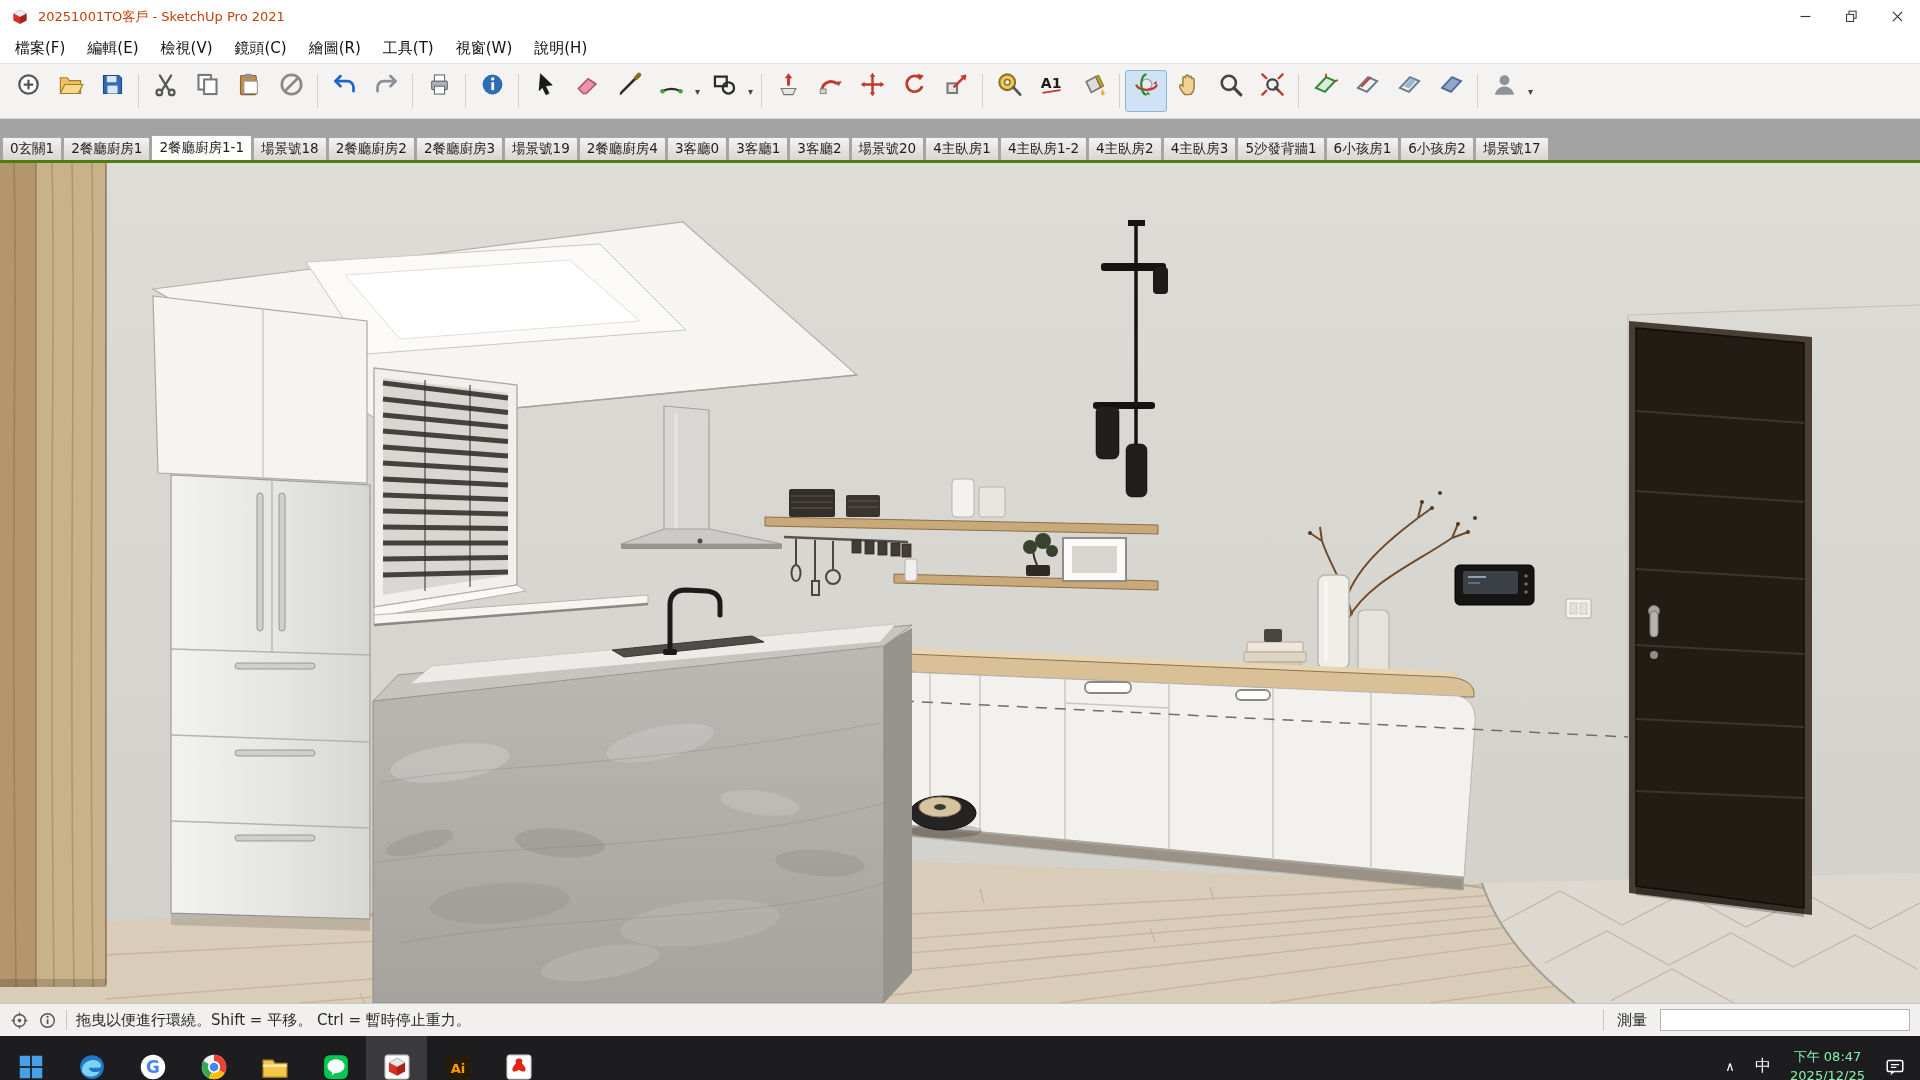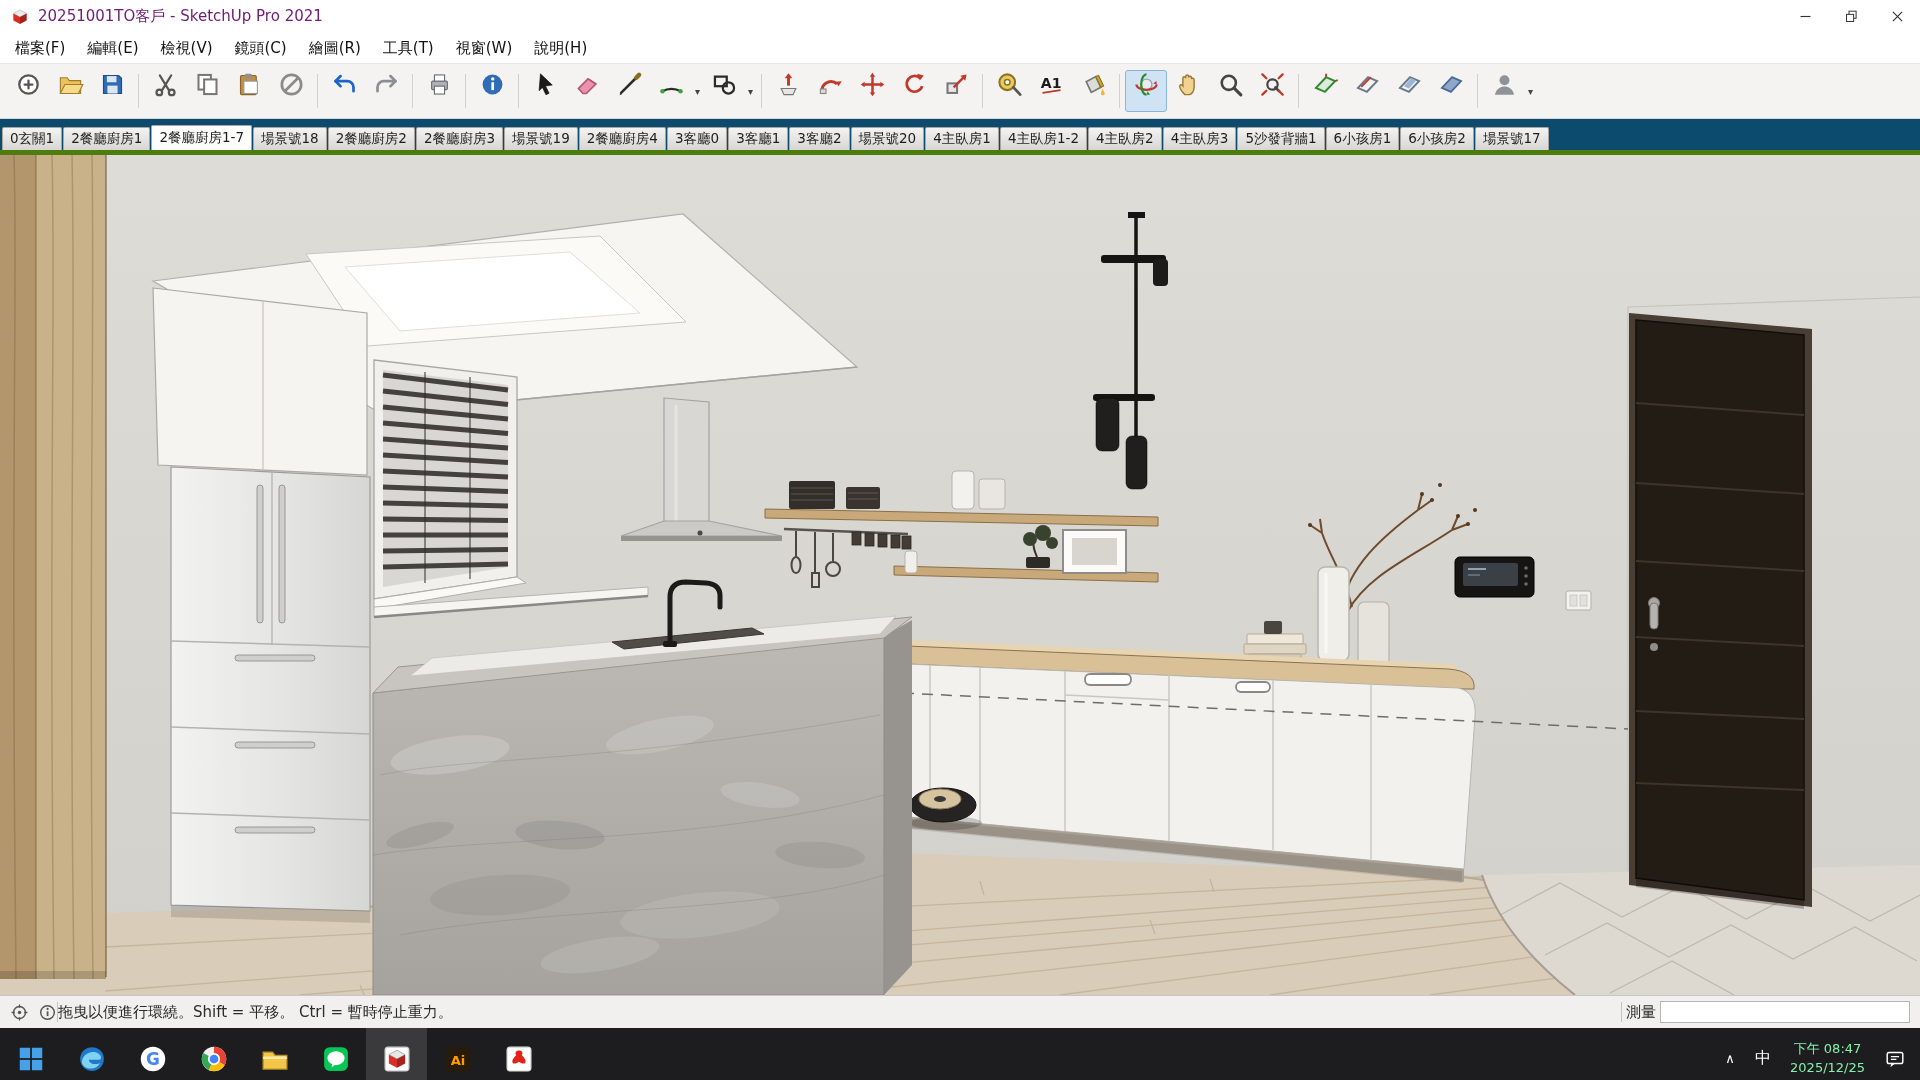--- a/index.html
+++ b/index.html
@@ -1,44 +1,44 @@
 <!DOCTYPE html>
 <html><head>
 <meta charset="utf-8">
 <style>
   *{box-sizing:border-box;margin:0;padding:0}
   html,body{width:1920px;height:1080px;overflow:hidden;background:#fff;
     font-family:"DejaVu Sans","Liberation Sans",sans-serif}
   
   .titlebar{height:33px;background:#fff;display:flex;align-items:center}
   .titlebar .app-ic{width:20px;height:20px;margin:0 8px 0 10px;flex:0 0 auto}
-  .titlebar .title{font-size:15px;color:#701a75}
+  .titlebar .title{font-size:13px;color:#c2410c}
   .spacer{flex:1}
   .wbtn{width:46px;height:33px;display:flex;align-items:center;justify-content:center;border:none;background:transparent}
   .wbtn svg{width:17px;height:17px}
   
   .menubar{height:31px;background:#fff;display:flex;padding-left:4px;border-bottom:1px solid #e6e5e3}
   .menu-item{padding:0 11px;height:100%;display:flex;align-items:center;font-size:15px;color:#111}
   
   .toolbar{height:55px;background:#f4f3f1;display:flex;align-items:center;padding:0 7px;border-bottom:1px solid #d8d7d5}
   .tool{width:42px;height:42px;display:flex;align-items:flex-start;justify-content:center;border:1px solid transparent;border-radius:3px;background:transparent}
   .tool svg{width:27px;height:27px}
   .tool.active{background:#cfe3f5;border-color:#8ab4d8}
   .tsep{width:1px;height:34px;background:#d2d1cf;margin:0 5px;flex:0 0 auto}
   .dd{width:11px;height:42px;display:flex;align-items:center;justify-content:center;font-size:10px;color:#444}
   
-  .scenetabs{height:36px;background:#0c4a6e;display:flex;align-items:flex-end;gap:1px;padding:2px 0 0 2px;border-bottom:5px solid #4d7c0f;overflow:hidden}
+  .scenetabs{height:44px;background:#a3a3a3;display:flex;align-items:flex-end;gap:1px;padding:2px 0 0 2px;border-bottom:3px solid #4d7c0f;overflow:hidden}
   .tab{height:23px;display:flex;align-items:center;padding:0 7px;font-size:13.5px;color:#1d1d1d;white-space:nowrap;
     background:linear-gradient(#f4f3f1,#d8d6d3);border:1px solid #a8a6a3;border-bottom:none;border-radius:2px 2px 0 0}
   .tab.selected{background:#fdfdfc;height:25px}
   
   .viewport{height:840px;position:relative;background:#d8d6d1;overflow:hidden}
   .viewport svg{display:block;width:1920px;height:840px}
   
-  .statusbar{height:33px;background:#f1f0ee;border-top:1px solid #c8c7c5;display:flex;align-items:center;padding:0 10px;font-size:15px;color:#2b2b2b}
+  .statusbar{height:33px;background:#f1f0ee;border-top:1px solid #c8c7c5;display:flex;align-items:center;padding:0 10px;gap:9px;font-size:15px;color:#2b2b2b}
   .sb-ic{width:19px;height:19px;display:flex}
   .sb-sep{width:1px;height:20px;background:#c5c4c2}
   .sb-hint{flex:1}
   .sb-label{padding:0 4px}
   .sb-input{width:250px;height:22px;border:1px solid #b5b4b2;background:#fff;font-size:13px;padding:0 6px}
   
   .taskbar{height:61px;background:#1d1d1f;display:flex;align-items:stretch;color:#fff}
   .tbapp{width:61px;display:flex;align-items:center;justify-content:center;border:none;background:transparent;position:relative}
   .tbapp svg{width:30px;height:30px}
   .tbapp.running::after{content:"";position:absolute;left:9px;right:9px;bottom:0;height:3px;background:#76b9ed}
@@ -315,21 +315,21 @@
         <circle cx="12" cy="8.2" r="4.4" fill="#8f9398"></circle>
         <path d="M3.5 21c1-5 5-7.2 8.5-7.2s7.5 2.2 8.5 7.2z" fill="#8f9398"></path>
       </svg>
     </button>
     <div class="dd">▾</div>
   </div>
 
 <div class="scenetabs" id="scenetabs">
     <div class="tab">0玄關1</div>
     <div class="tab">2餐廳廚房1</div>
-    <div class="tab selected">2餐廳廚房1-7</div>
+    <div class="tab selected">2餐廳廚房1-1</div>
     <div class="tab">場景號18</div>
     <div class="tab">2餐廳廚房2</div>
     <div class="tab">2餐廳廚房3</div>
     <div class="tab">場景號19</div>
     <div class="tab">2餐廳廚房4</div>
     <div class="tab">3客廳0</div>
     <div class="tab">3客廳1</div>
     <div class="tab">3客廳2</div>
     <div class="tab">場景號20</div>
     <div class="tab">4主臥房1</div>

